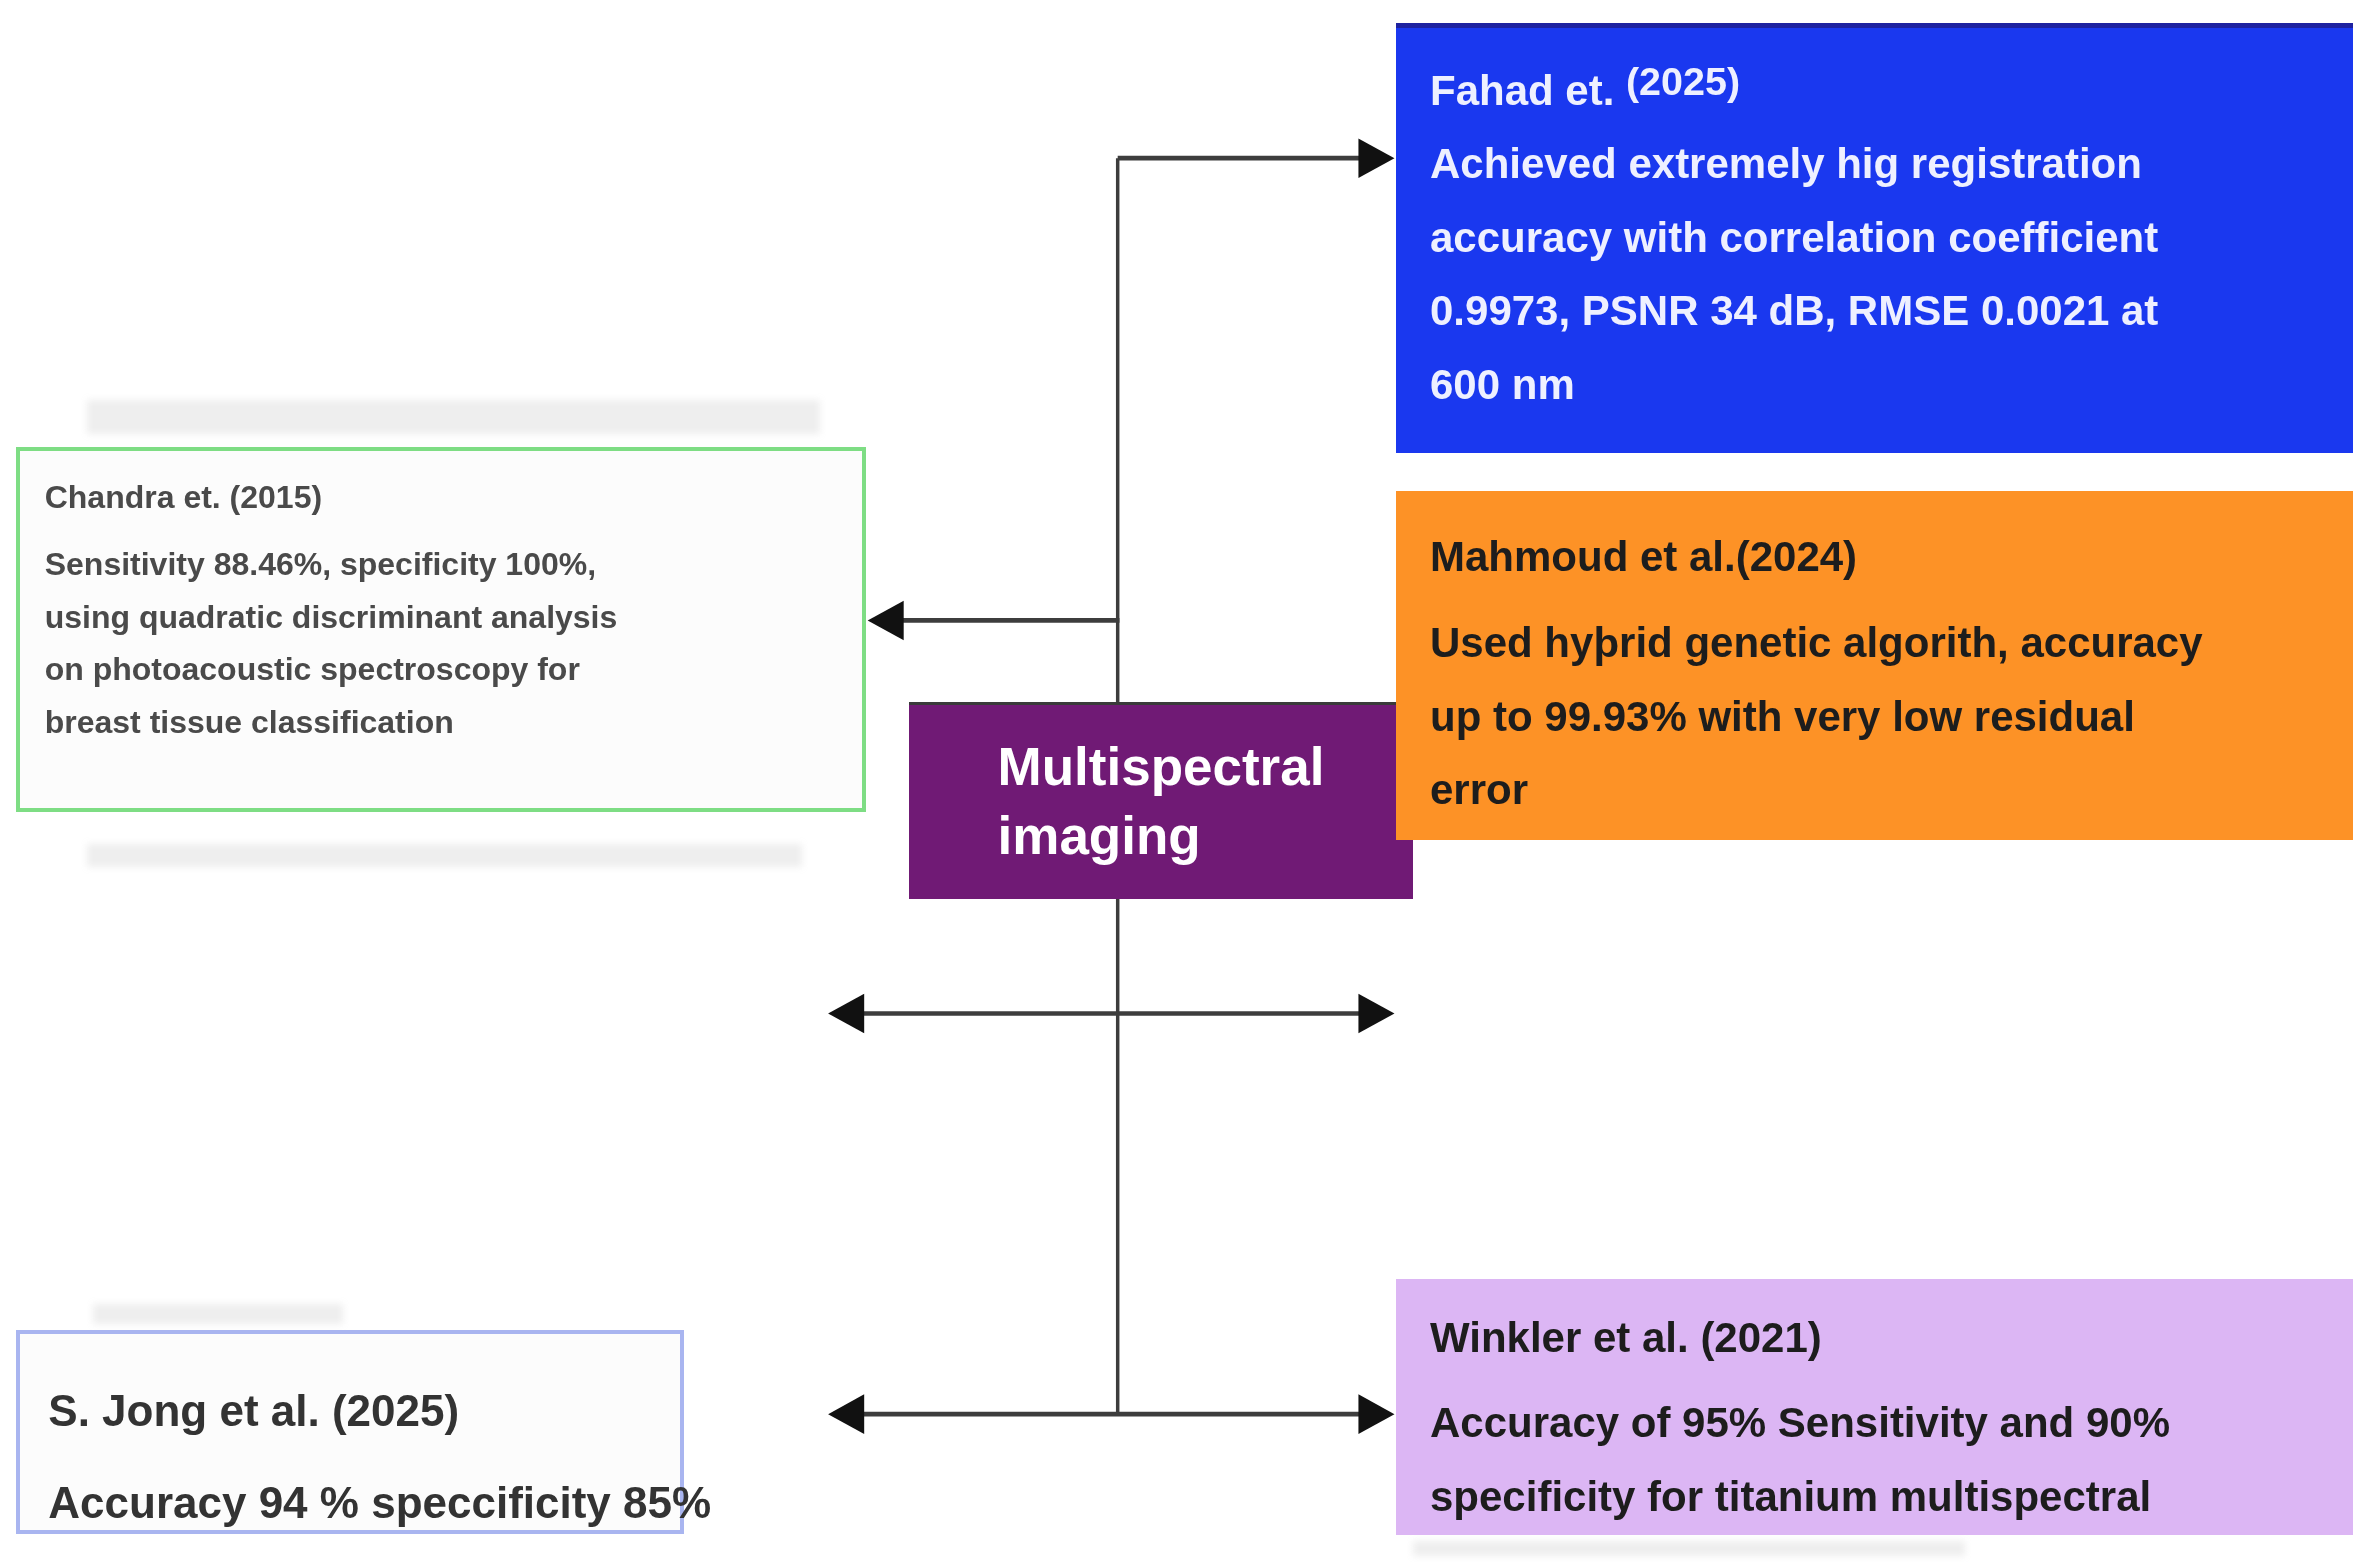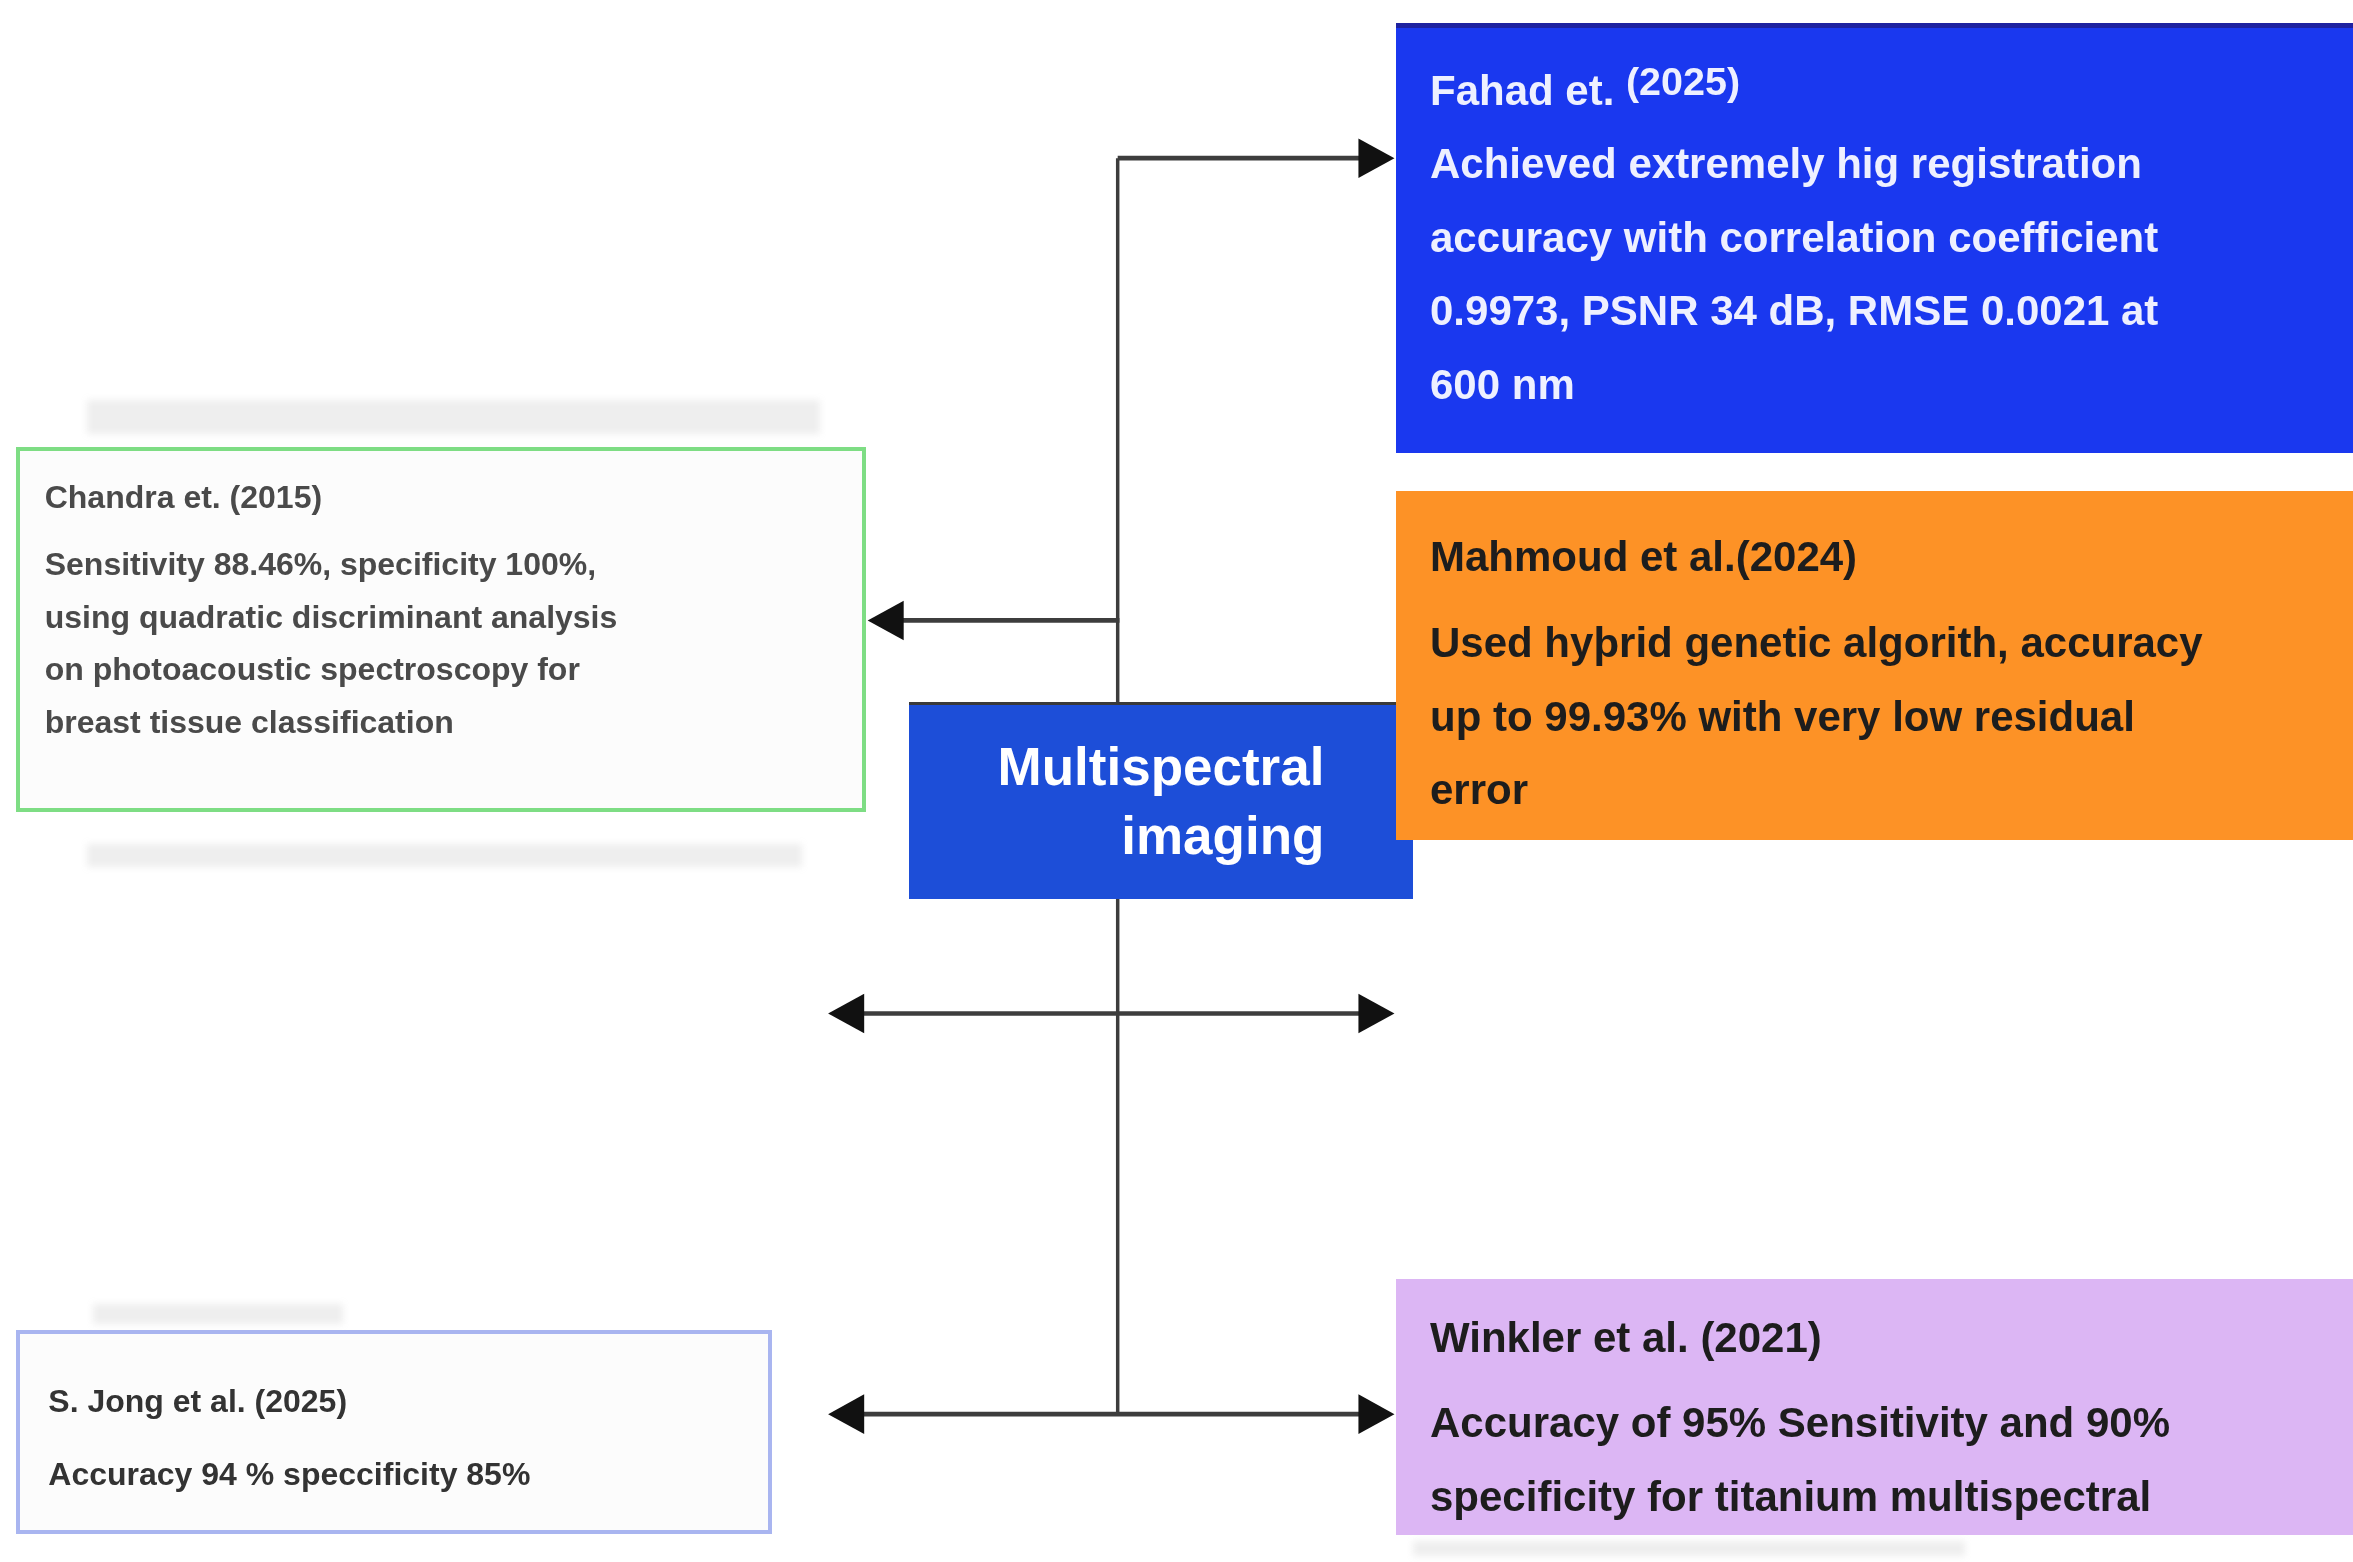--- a/index.html
+++ b/index.html
@@ -32,29 +32,29 @@
   
   .lbox{left:16.3px;background:#fcfcfc;color:#3a3a3a;}
   .chandra{top:447px;width:850px;height:365px;border:4.1px solid #7edd84;
            padding:20px 23px 0 24.4px;font-size:32px;color:#4a4a4a;}
   .chandra .title{line-height:1.65;margin-bottom:14px;}
   .chandra .body{line-height:1.65;}
   .youssef{top:880px;width:809px;height:426px;border:4.1px solid #ef9b76;
            padding:30px 23px 0 28px;font-size:40px;color:#333333;}
   .youssef .title{line-height:1.8;margin-bottom:16.3px;}
   .youssef .body{line-height:1.8;letter-spacing:-0.6px;}
-  .sjong{top:1330px;width:756px;height:204px;border:4.1px solid #a9b5f0;
-         padding:42px 23px 0 28px;font-size:32px;color:#333333;}
+  .sjong{top:1330px;width:668px;height:204px;border:4.1px solid #a9b5f0;
+         padding:42px 23px 0 28px;font-size:44px;color:#333333;}
   .sjong .title{line-height:1.6;margin-bottom:22px;}
   .sjong .body{line-height:1.6;}
 
   
-  .center-node{left:909px;top:702px;width:504px;height:197px;background:#1d4ed8;
+  .center-node{left:909px;top:702px;width:504px;height:197px;background:#701a75;
                color:#ffffff;display:flex;align-items:center;justify-content:center;
-               text-align:right;font-size:53px;font-weight:600;line-height:1.3;
+               text-align:left;font-size:53px;font-weight:600;line-height:1.3;
                white-space:pre;border-top:3.5px solid #3a3a3a;}
 
   
   .ghost{position:absolute;background:rgba(150,150,150,0.16);filter:blur(3.5px);}
   .g1{left:87px;top:400px;width:733px;height:34px;}
   .g2{left:87px;top:844px;width:715px;height:23px;}
   .g3{left:93px;top:1304px;width:250px;height:20px;}
   .g4{left:1413px;top:1541px;width:552px;height:15px;}
 </style>
 </head>

